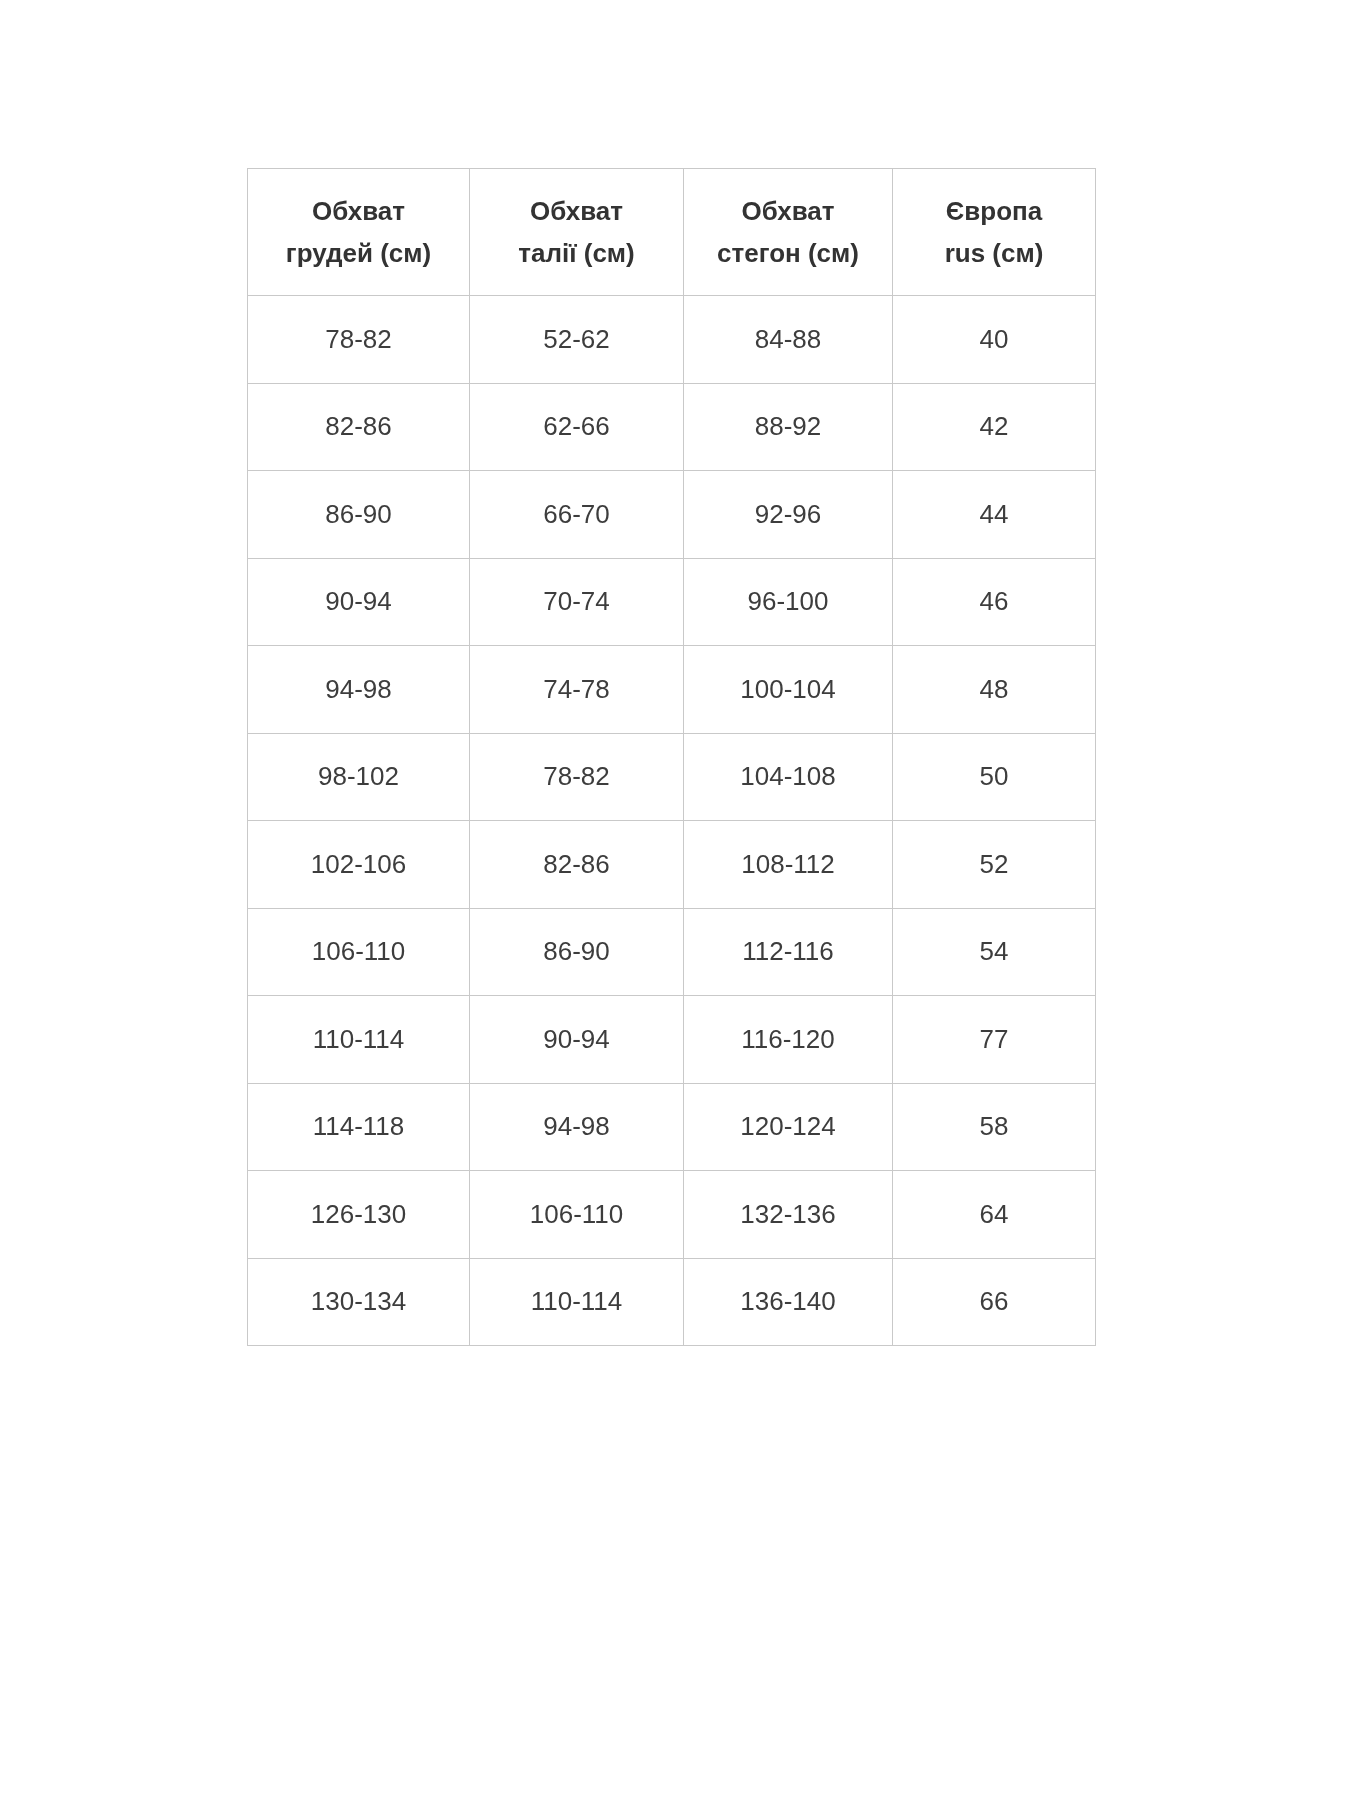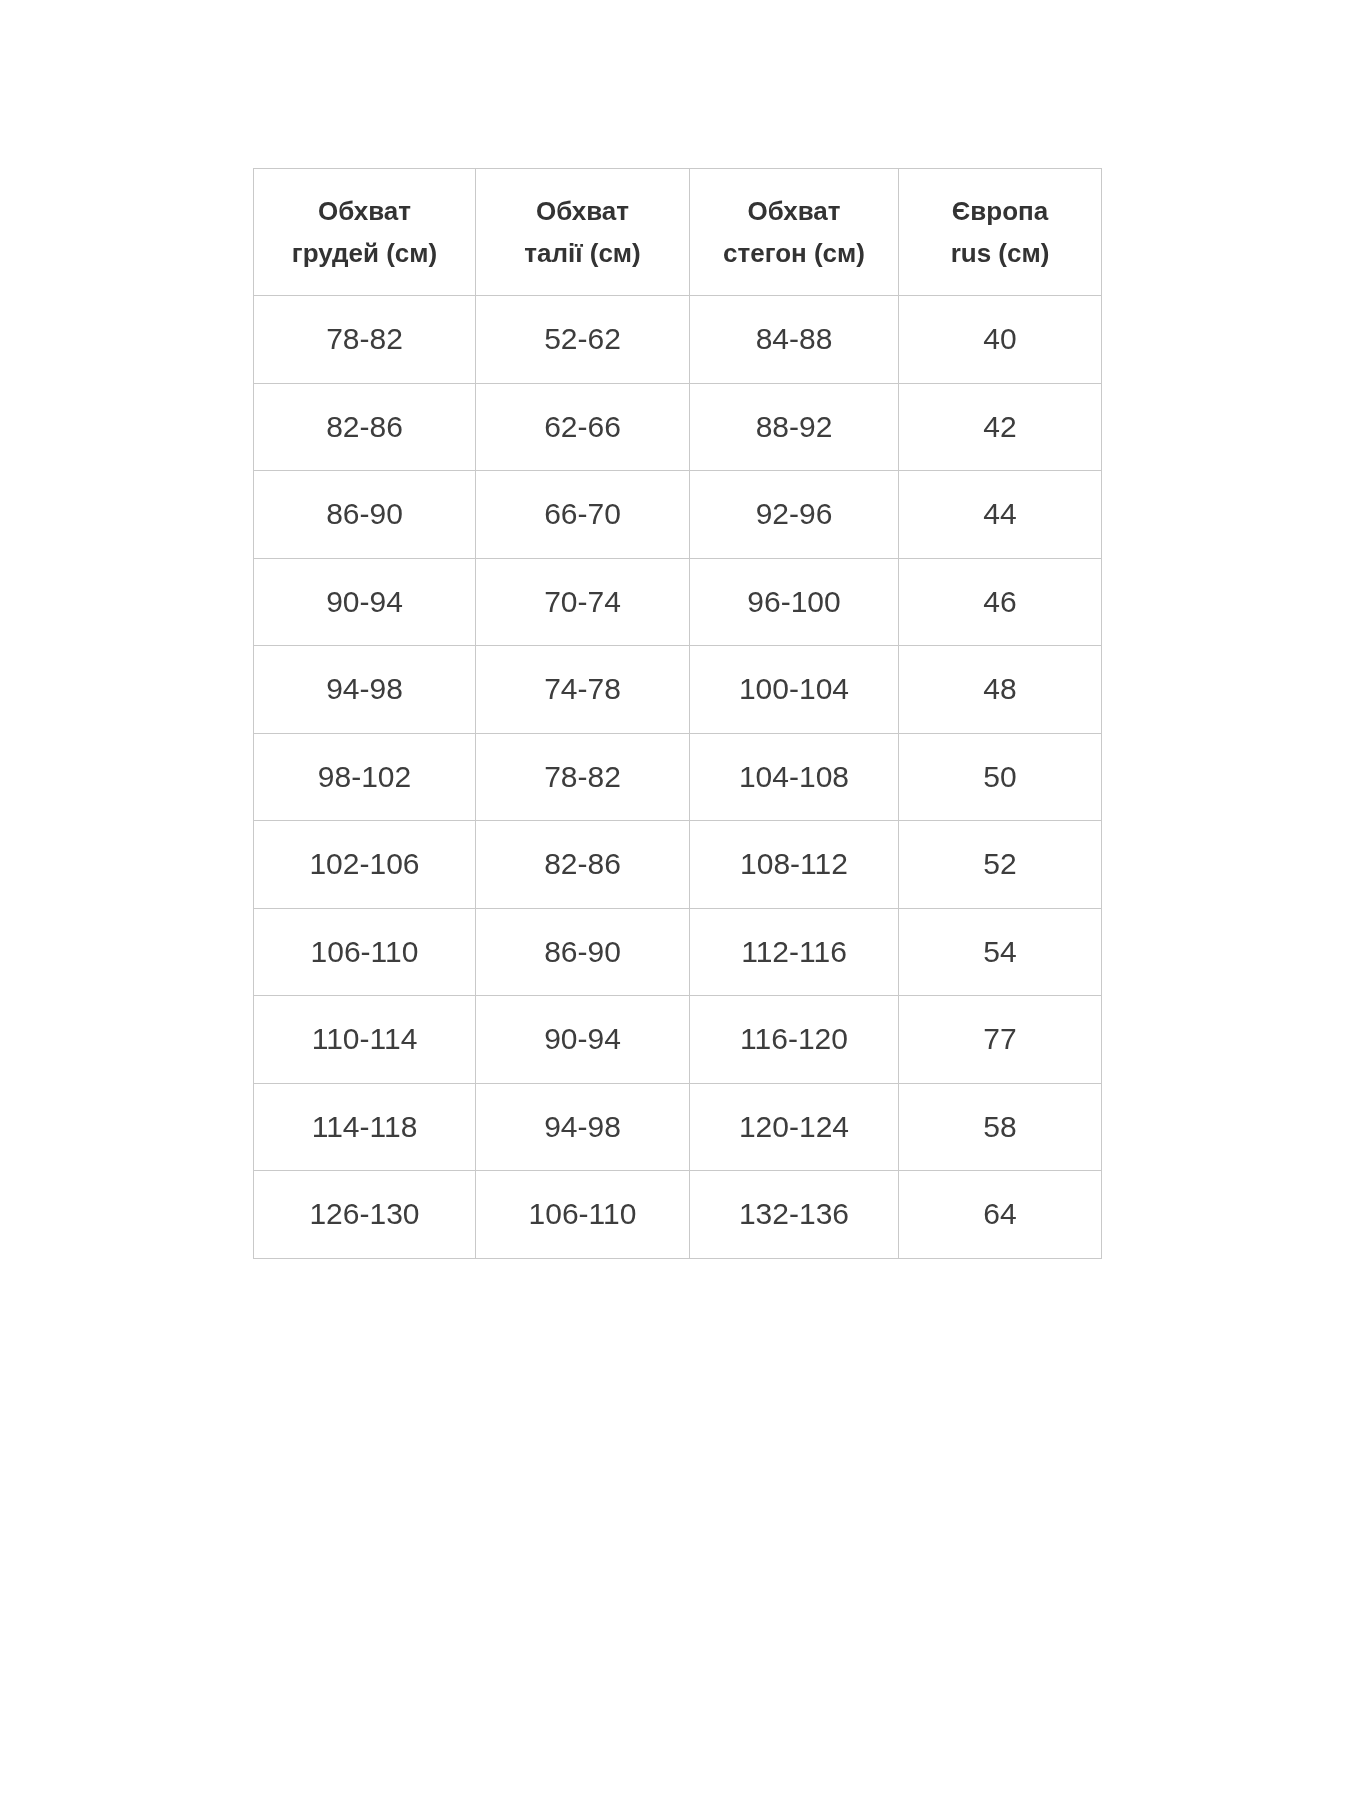--- a/index.html
+++ b/index.html
@@ -9,21 +9,21 @@
   }
   body {
     width: 1350px;
     height: 1800px;
     position: relative;
     font-family: "Liberation Sans", sans-serif;
     overflow: hidden;
   }
   .table-wrap {
     position: absolute;
-    left: 253px;
+    left: 247px;
     top: 168px;
   }
   table {
     border-collapse: collapse;
     table-layout: fixed;
   }
   col.c1 { width: 222px; }
   col.c2 { width: 214px; }
   col.c3 { width: 209px; }
   col.c4 { width: 203px; }
@@ -37,21 +37,21 @@
   th {
     height: 126px;
     font-size: 26px;
     font-weight: bold;
     color: var(--header-color, #333333);
     line-height: 42px;
   }
   th .hl { display: block; }
   td {
     height: 86.5px;
-    font-size: 30px;
+    font-size: 26px;
     font-weight: normal;
     color: var(--cell-color, #3d3d3d);
   }
 </style>
 </head>
 <body style="background: rgb(255, 255, 255);">
 
 <div class="table-wrap">
   <table>
     <colgroup>
@@ -140,15 +140,21 @@
           <td>94-98</td>
           <td>120-124</td>
           <td>58</td>
         </tr>
         <tr>
           <td>126-130</td>
           <td>106-110</td>
           <td>132-136</td>
           <td>64</td>
         </tr>
+        <tr>
+          <td>130-134</td>
+          <td>110-114</td>
+          <td>136-140</td>
+          <td>66</td>
+        </tr>
       </tbody>
   </table>
 </div>
 
 </body></html>

